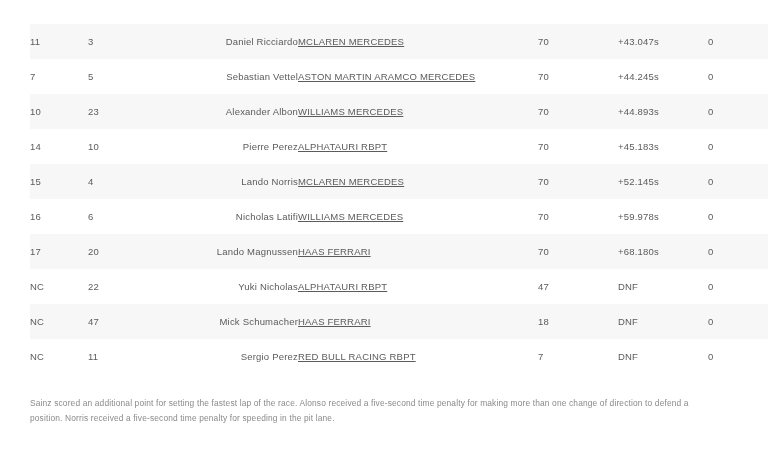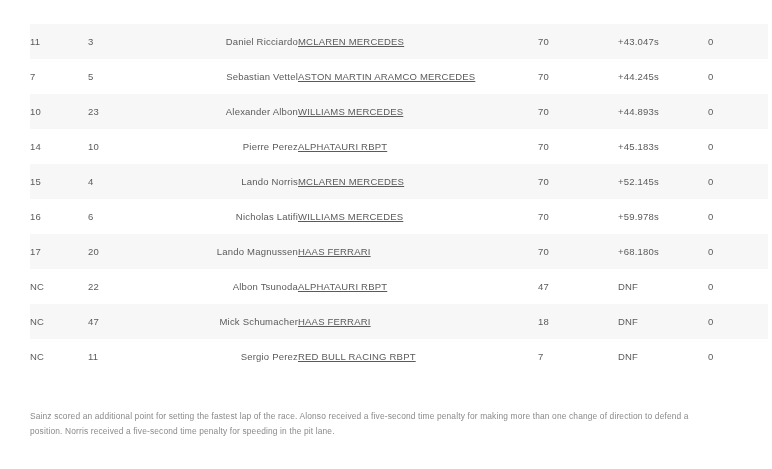--- a/index.html
+++ b/index.html
@@ -46,21 +46,21 @@
     text-overflow: ellipsis;
   }
   td.c-pos   { width: 58px; padding-left: 10px; }
   td.c-num   { width: 70px; }
   td.c-driver{ width: 140px; color: #4e4e4e; text-align: right; }
   td.c-team  { width: 240px; font-size: 8.7px; letter-spacing: 0.5px; color: #5b5b5b; text-decoration: underline; }
   td.c-laps  { width: 80px; }
   td.c-time  { width: 90px; }
   td.c-pts   { width: 60px; }
   .footnote {
-    margin-top: 35px;
+    margin-top: 22px;
     font-size: 8.4px;
     line-height: 1.75;
     color: #8a8a8a;
     letter-spacing: 0.15px;
     max-width: 680px;
   }
 </style>
 </head>
 <body>
 
@@ -127,21 +127,21 @@
           <td class="c-num">20</td>
           <td class="c-driver">Lando Magnussen</td>
           <td class="c-team">HAAS FERRARI</td>
           <td class="c-laps">70</td>
           <td class="c-time">+68.180s</td>
           <td class="c-pts">0</td>
         </tr>
         <tr class="even">
           <td class="c-pos">NC</td>
           <td class="c-num">22</td>
-          <td class="c-driver">Albon Tsunoda</td>
+          <td class="c-driver">Yuki Nicholas</td>
           <td class="c-team">ALPHATAURI RBPT</td>
           <td class="c-laps">47</td>
           <td class="c-time">DNF</td>
           <td class="c-pts">0</td>
         </tr>
         <tr class="odd">
           <td class="c-pos">NC</td>
           <td class="c-num">47</td>
           <td class="c-driver">Mick Schumacher</td>
           <td class="c-team">HAAS FERRARI</td>

